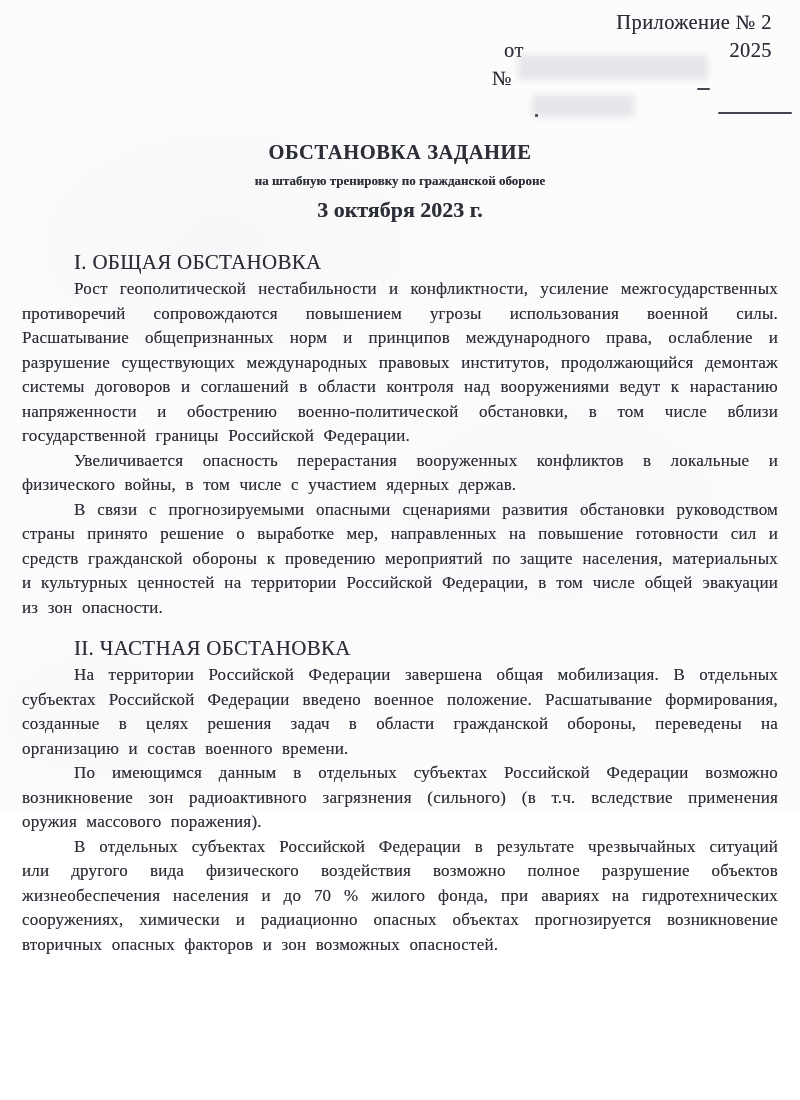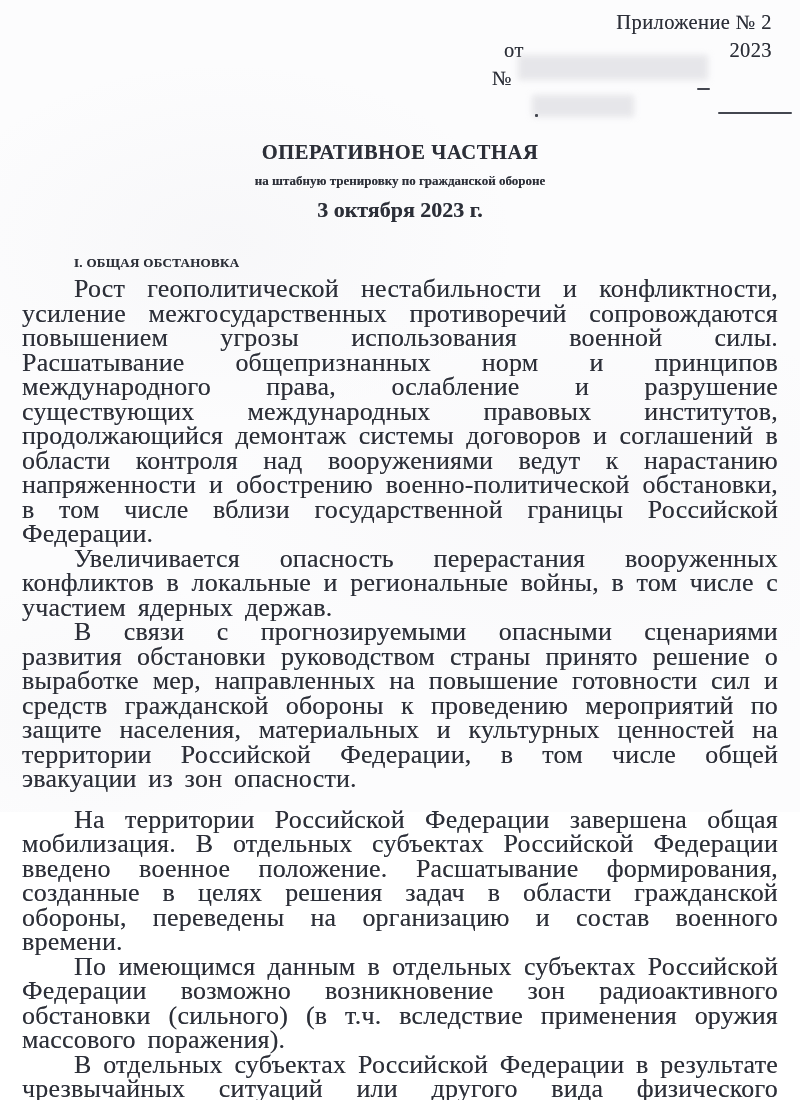--- a/index.html
+++ b/index.html
@@ -74,76 +74,77 @@
     text-align: center;
     font-weight: bold;
   }
   .title-main { font-size: 20.5px; letter-spacing: 0.6px; line-height: 28px; }
   .title-sub  { font-size: 13px; line-height: 29px; }
   .title-date { font-size: 22px; line-height: 29px; }
 
   
   .doc-body { margin-top: 26px; }
   .section-heading {
-    font-weight: bold;
-    font-size: 13px;
+    font-weight: normal;
+    font-size: 21px;
     line-height: 25px;
     padding-left: 52px;
     letter-spacing: 0.3px;
     margin: 16px 0 2px 0;
   }
   .section-ii { margin-top: 16px; }
   .para {
     margin: 0;
-    font-size: 26px;
+    font-size: 17px;
     line-height: 24.5px;
     text-align: justify;
     text-indent: 52px;
     word-spacing: 5px;
     letter-spacing: 0.2px;
   }
 </style>
 </head>
 <body>
 
 <div class="page scan-text">
 
   <div class="doc-header">
     <div class="hdr-line hdr-right">Приложение № 2</div>
     <div class="hdr-line hdr-split">
       <span class="prefix-ot">от</span>
-      <span>2023</span>
+      <span>2025</span>
     </div>
     <div class="hdr-line hdr-split">
       <span class="prefix-no">№</span>
       <span></span>
     </div>
   </div>
 
   <div class="redaction redact-date"></div>
   <div class="redaction redact-number"></div>
   <div class="ink-line dash-before-year"></div>
   <div class="ink-line number-blank-line"></div>
   <div class="ink-line number-dot"></div>
 
   <div class="doc-title">
-    <div class="title-main">ОПЕРАТИВНОЕ ЧАСТНАЯ</div>
+    <div class="title-main">ОБСТАНОВКА ЗАДАНИЕ</div>
     <div class="title-sub">на штабную тренировку по гражданской обороне</div>
     <div class="title-date">3 октября 2023 г.</div>
   </div>
 
   <div class="doc-body">
 
     <div class="section">
       <h2 class="section-heading">I. ОБЩАЯ ОБСТАНОВКА</h2>
       <p class="para">Рост геополитической нестабильности и конфликтности, усиление межгосударственных противоречий сопровождаются повышением угрозы использования военной силы. Расшатывание общепризнанных норм и принципов международного права, ослабление и разрушение существующих международных правовых институтов, продолжающийся демонтаж системы договоров и соглашений в области контроля над вооружениями ведут к нарастанию напряженности и обострению военно-политической обстановки, в том числе вблизи государственной границы Российской Федерации.</p>
-      <p class="para">Увеличивается опасность перерастания вооруженных конфликтов в локальные и региональные войны, в том числе с участием ядерных держав.</p>
+      <p class="para">Увеличивается опасность перерастания вооруженных конфликтов в локальные и физического войны, в том числе с участием ядерных держав.</p>
       <p class="para">В связи с прогнозируемыми опасными сценариями развития обстановки руководством страны принято решение о выработке мер, направленных на повышение готовности сил и средств гражданской обороны к проведению мероприятий по защите населения, материальных и культурных ценностей на территории Российской Федерации, в том числе общей эвакуации из зон опасности.</p>
     </div>
 
     <div class="section section-ii">
+      <h2 class="section-heading">II. ЧАСТНАЯ ОБСТАНОВКА</h2>
       <p class="para">На территории Российской Федерации завершена общая мобилизация. В отдельных субъектах Российской Федерации введено военное положение. Расшатывание формирования, созданные в целях решения задач в области гражданской обороны, переведены на организацию и состав военного времени.</p>
-      <p class="para">По имеющимся данным в отдельных субъектах Российской Федерации возможно возникновение зон радиоактивного обстановки (сильного) (в т.ч. вследствие применения оружия массового поражения).</p>
+      <p class="para">По имеющимся данным в отдельных субъектах Российской Федерации возможно возникновение зон радиоактивного загрязнения (сильного) (в т.ч. вследствие применения оружия массового поражения).</p>
       <p class="para">В отдельных субъектах Российской Федерации в результате чрезвычайных ситуаций или другого вида физического воздействия возможно полное разрушение объектов жизнеобеспечения населения и до 70 % жилого фонда, при авариях на гидротехнических сооружениях, химически и радиационно опасных объектах прогнозируется возникновение вторичных опасных факторов и зон возможных опасностей.</p>
     </div>
 
   </div>
 </div>
 
 </body></html>

